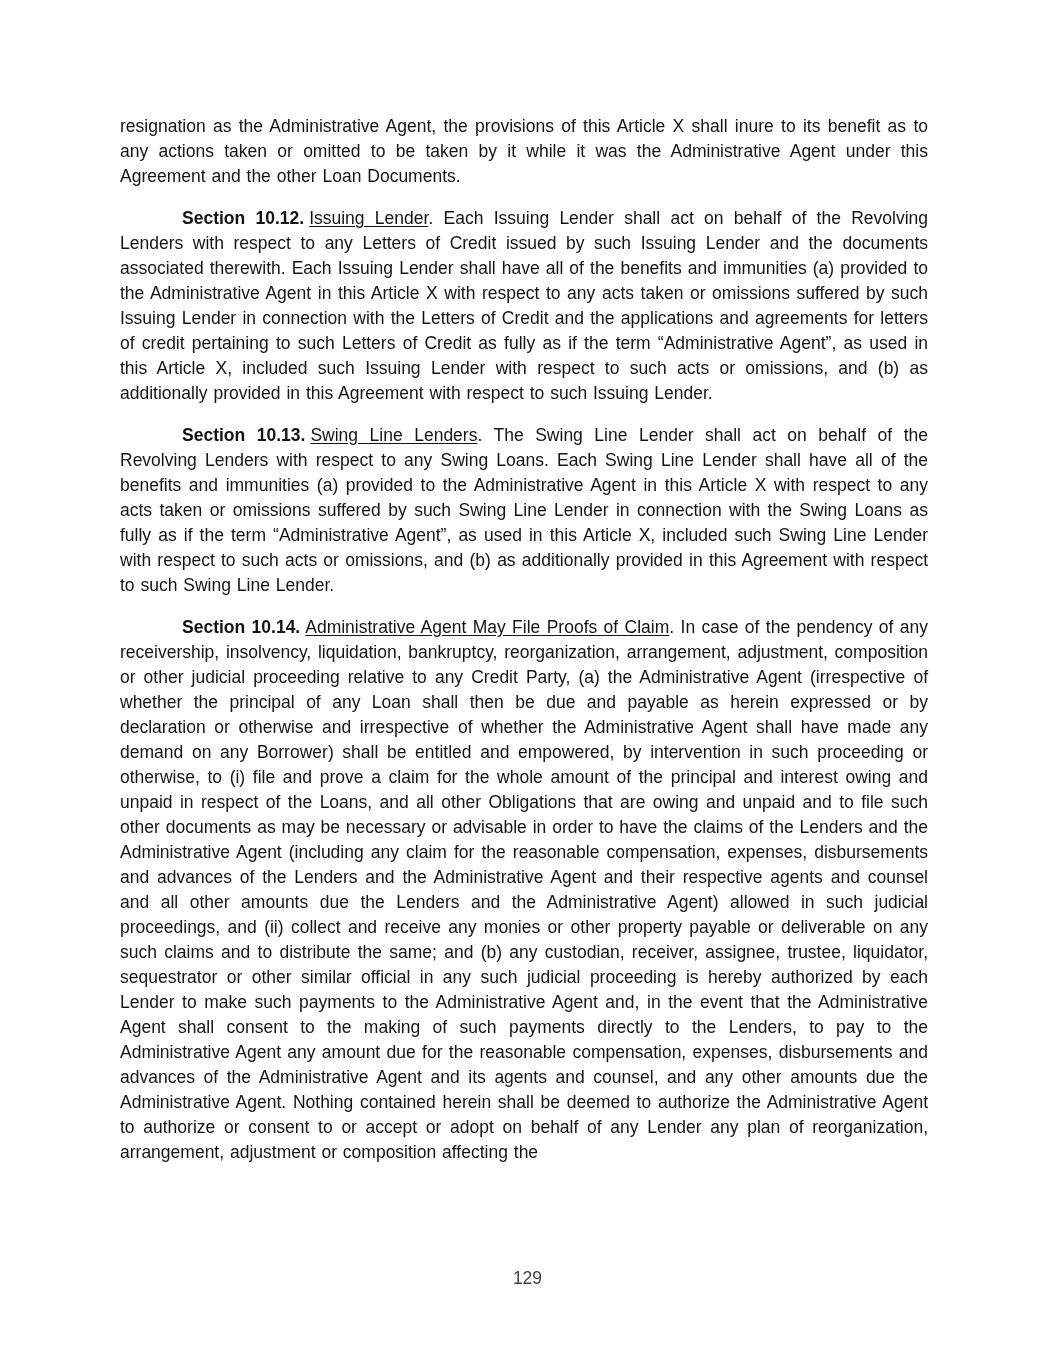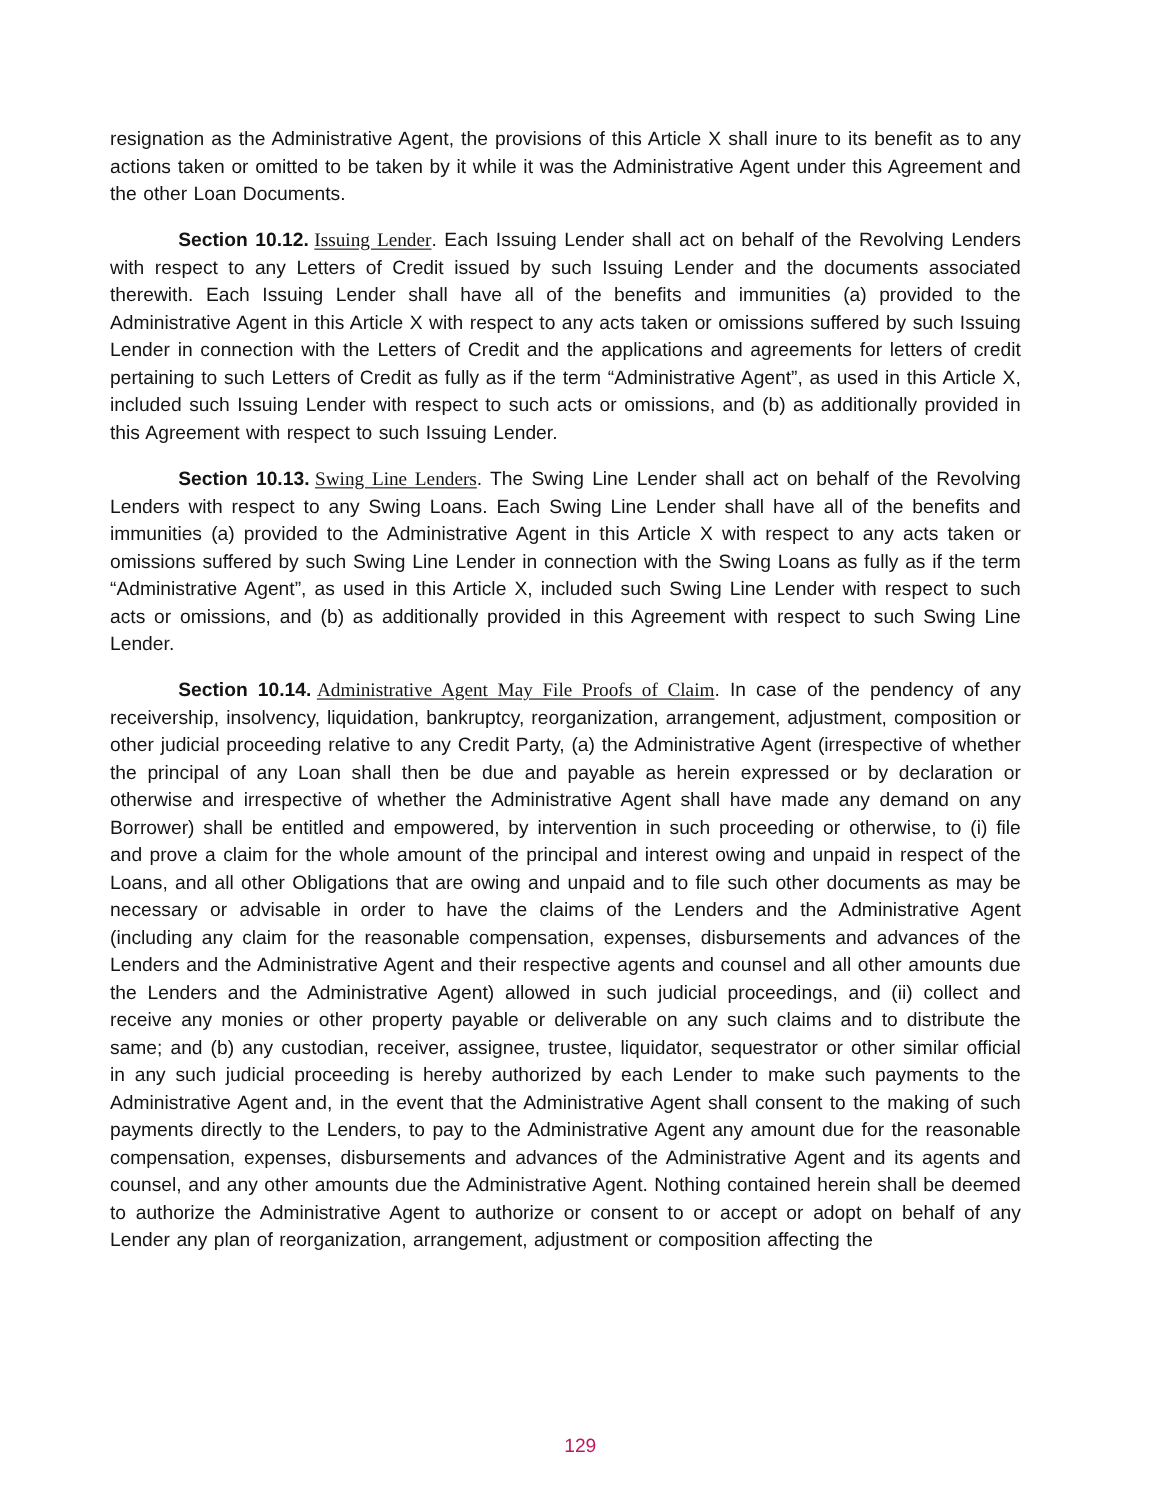--- a/index.html
+++ b/index.html
@@ -10,50 +10,50 @@
       width: 1055px;
       height: 1365px;
       background: #ffffff;
       position: relative;
       font-family: "Liberation Sans", sans-serif;
       color: #141414;
       overflow: hidden;
     }
     .content {
       padding: 114px 127px 0 100px;
+      margin-left: 20px;
     }
     p.para {
       margin: 0 0 17px 0;
       font-size: 17.5px;
       line-height: 25px;
       text-align: justify;
       text-align-last: left;
       text-indent: 62px;
       word-spacing: 1px;
     }
     p.no-indent {
       text-indent: 0;
     }
     .sec-label {
       margin-right: 5px;
       font-weight: bold;
     }
     .sec-title {
       text-decoration: underline;
       text-underline-offset: 2px;
-      font-family: Liberation Serif, serif;
     }
     .footer {
       position: absolute;
-      top: 1304px;
+      top: 1268px;
       left: 0;
       width: 100%;
       text-align: center;
       font-size: 17.5px;
-      color: #be185d;
+      color: #404040;
     }
   </style>
 </head>
 <body>
 
 <div class="content">
 
   <p class="para no-indent">resignation as the Administrative Agent, the provisions of this Article X shall inure to its benefit as to any actions taken or omitted to be taken by it while it was the Administrative Agent under this Agreement and the other Loan Documents.</p>
 
   <p class="para"><span class="sec-label">Section 10.12.</span><span class="sec-title">Issuing Lender</span><span>.  Each Issuing Lender shall act on behalf of the Revolving Lenders with respect to any Letters of Credit issued by such Issuing Lender and the documents associated therewith.  Each Issuing Lender shall have all of the benefits and immunities (a) provided to the Administrative Agent in this Article X with respect to any acts taken or omissions suffered by such Issuing Lender in connection with the Letters of Credit and the applications and agreements for letters of credit pertaining to such Letters of Credit as fully as if the term “Administrative Agent”, as used in this Article X, included such Issuing Lender with respect to such acts or omissions, and (b) as additionally provided in this Agreement with respect to such Issuing Lender.</span></p>

